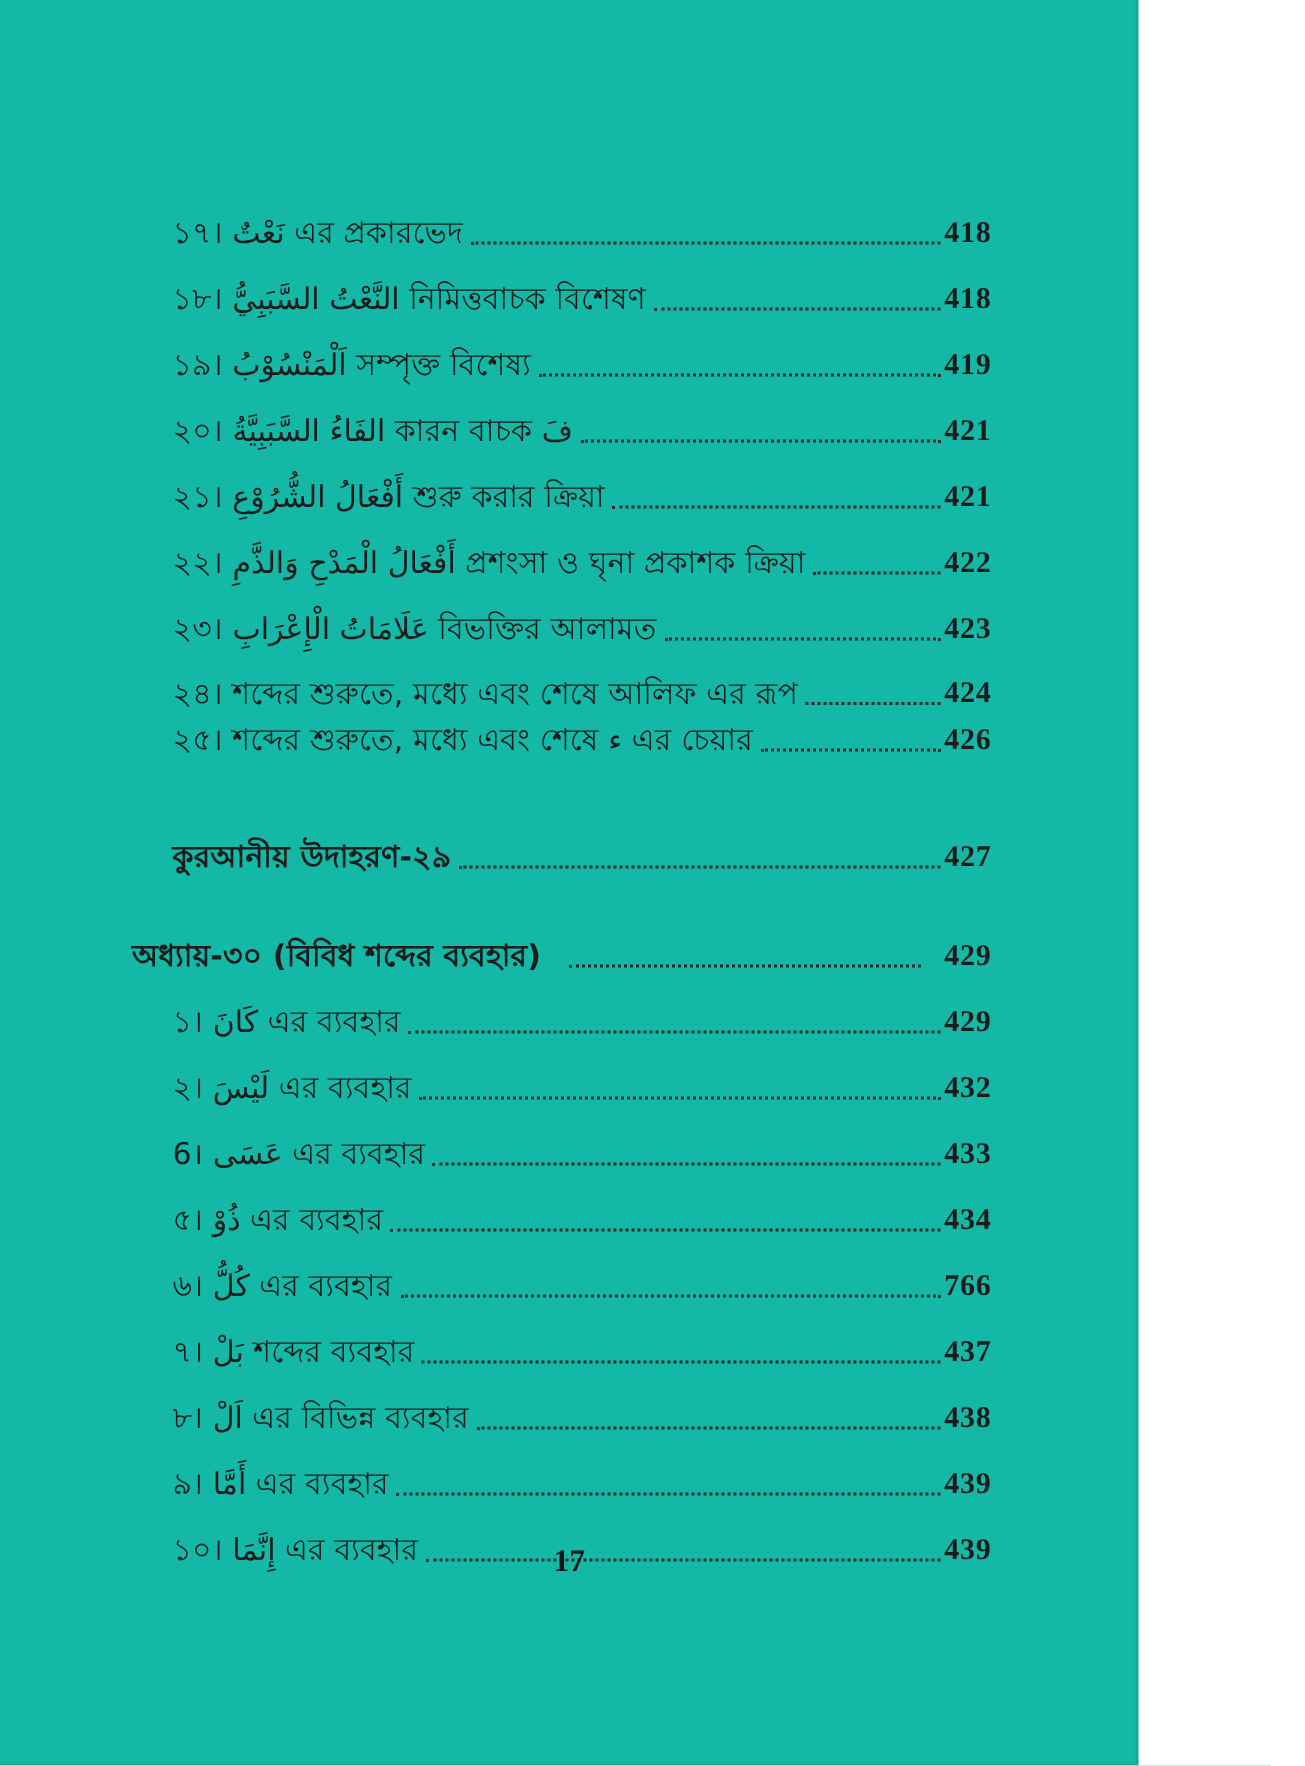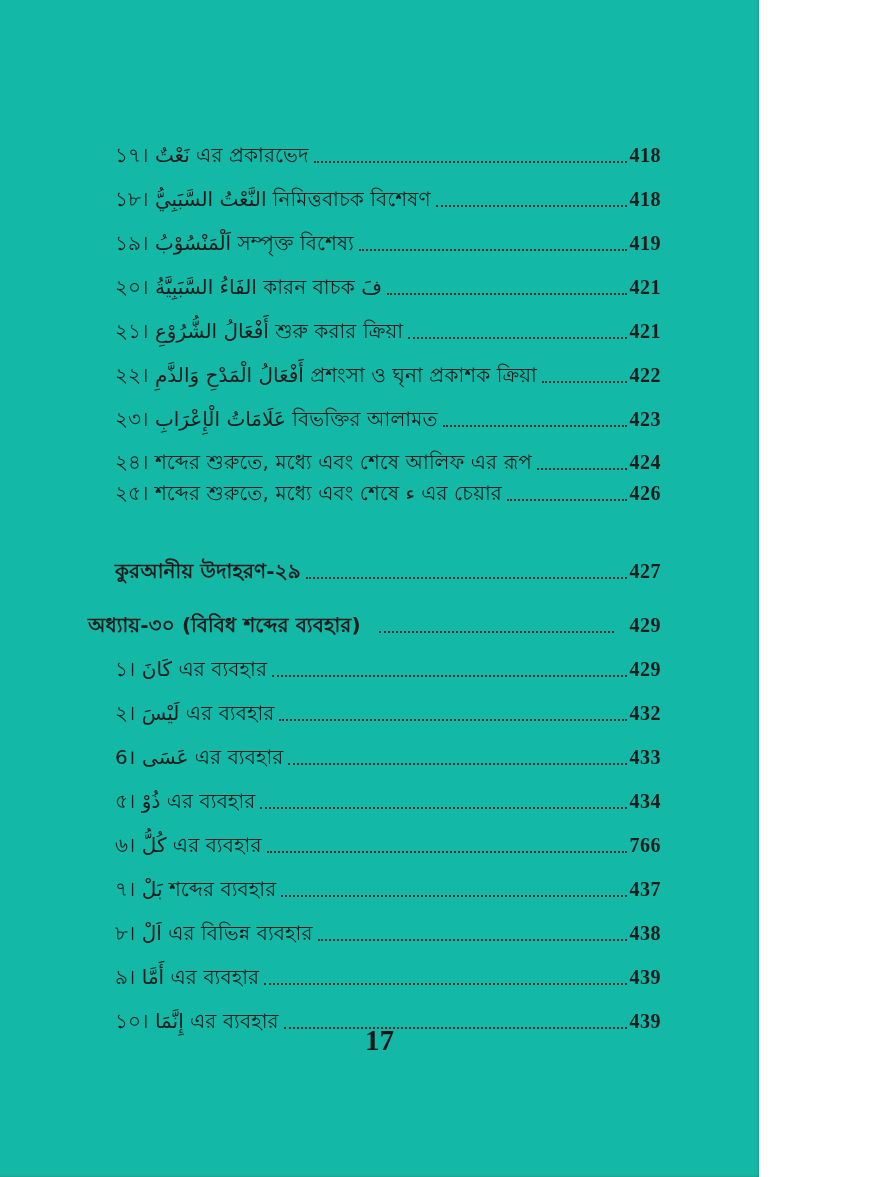--- a/index.html
+++ b/index.html
@@ -60,30 +60,30 @@
     font-weight: 600;
     letter-spacing: 0.5px;
     white-space: nowrap;
     text-align: right;
   }
   
   .k-tall    { margin-bottom: 14px; }
   .k-t23     { margin-bottom: 13px; }
   .k-short   { margin-bottom: 1px; }
   .k-note    { margin-bottom: 0;  font-weight: 700; margin-top: 48px; }
-  .k-chapter { margin-top: 24px; margin-bottom: 14px; font-weight: 700; padding-left: 0; gap: 13px; }
+  .k-chapter { margin-top: 36px; margin-bottom: 14px; font-weight: 700; padding-left: 0; gap: 13px; }
   .k-item    { margin-bottom: 14px; }
   .footer-pnum {
     position: absolute;
     top: 1026px;
     left: 0;
     width: 100%;
     text-align: center;
     font-family: "Liberation Serif", "DejaVu Serif", serif;
-    font-size: 29px;
+    font-size: 21px;
     font-weight: 600;
     color: #161616;
     line-height: 28px;
   }
 </style>
 </head>
 <body>
 
 <div class="page">
   <div class="toc" id="toc-list">

